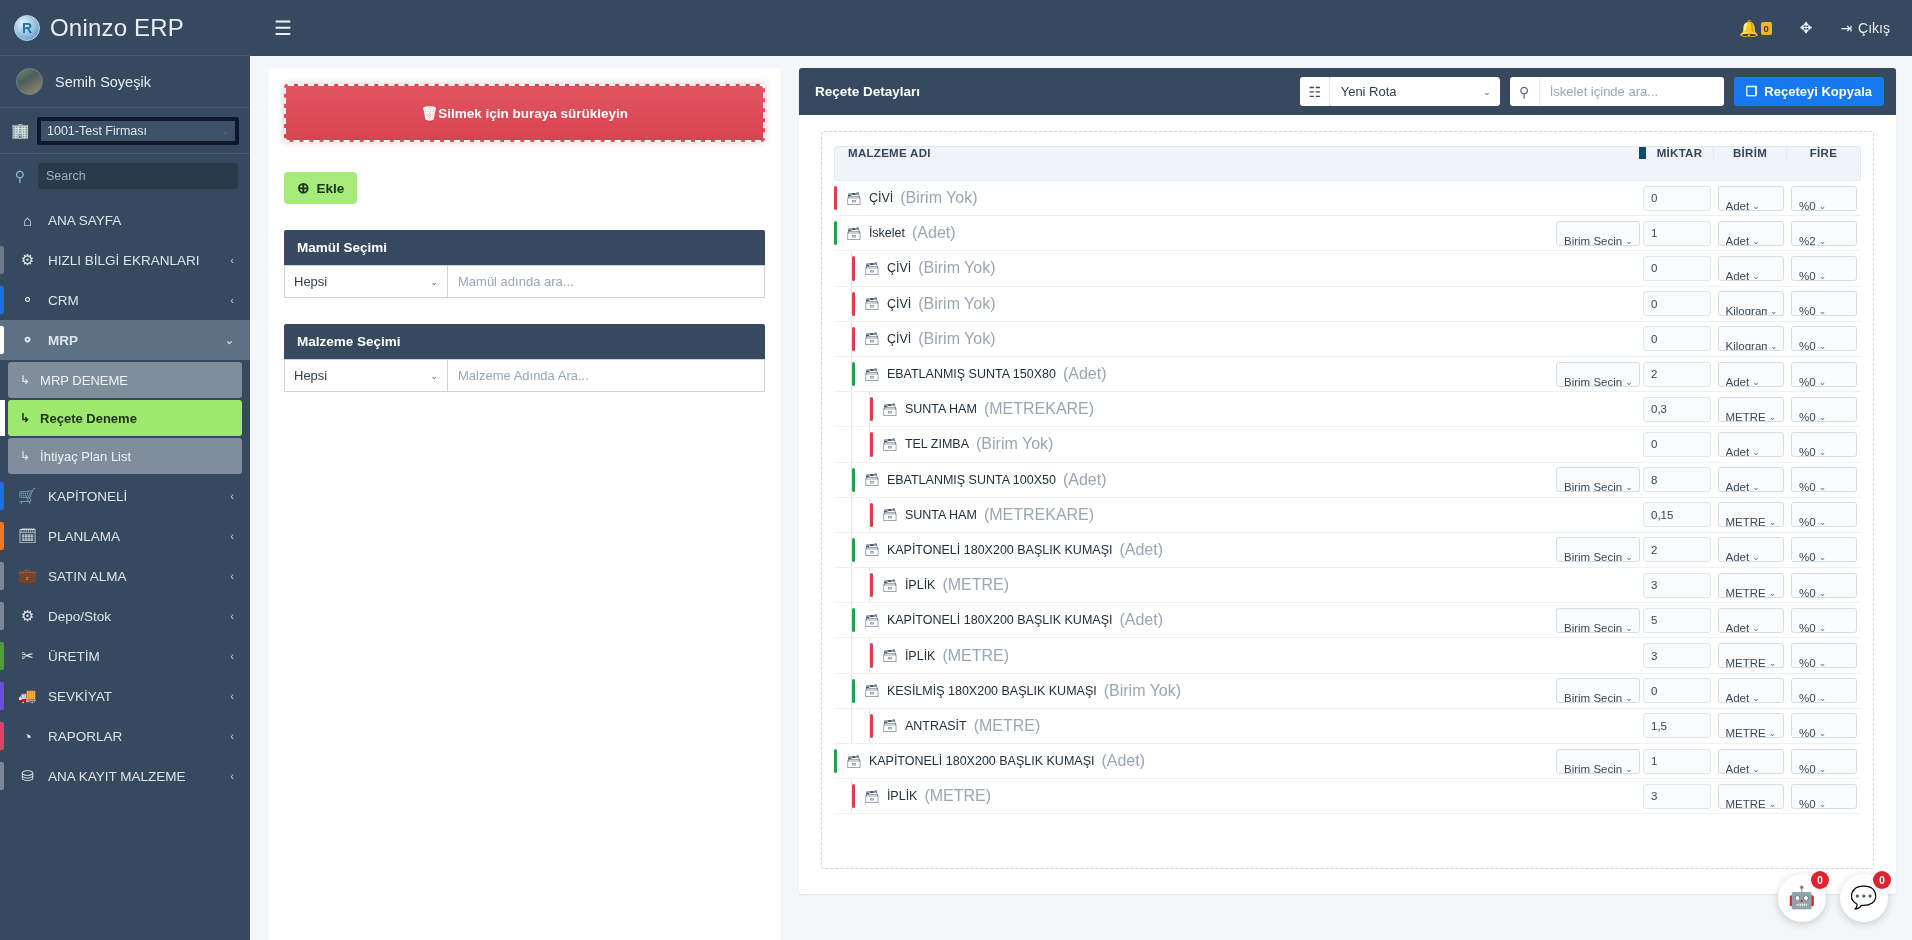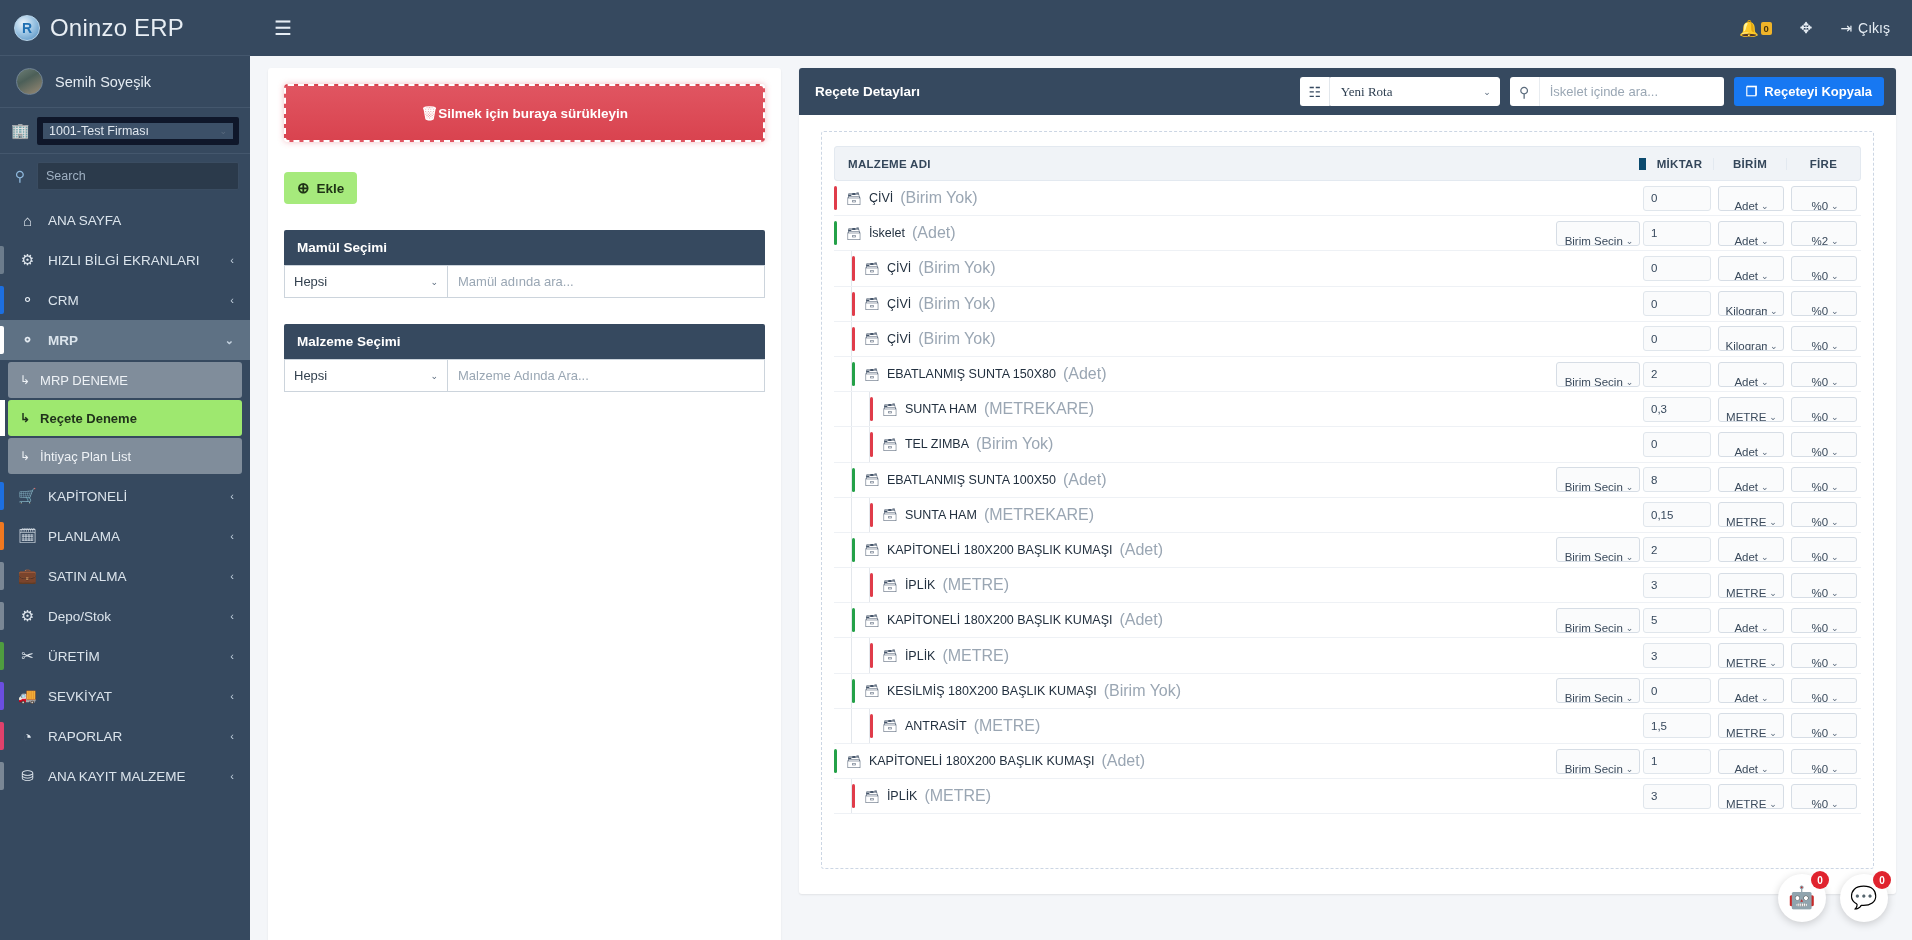--- a/index.html
+++ b/index.html
@@ -39,21 +39,21 @@
     border:1px solid #708394;
   }
   .username { font-size:14.5px; color:#e4ebf2; }
 
   .company {
     height:46px; display:flex; align-items:center; gap:8px; padding:0 11px;
     border-bottom:1px solid #44576d;
   }
   .company-ico { color:#7fb2dd; font-size:15px; width:18px; text-align:center;}
   .company-sel {
-    flex:1; height:28px; background:#3c5068; border:6px solid #0f172a; color:#dfe6ee;
+    flex:1; height:28px; background:#3c5068; border:4px solid #0f172a; color:#dfe6ee;
     font-size:12.5px; border-radius:2px; padding:0 6px;
     display:flex;align-items:center;justify-content:space-between;
     font-family:"Liberation Sans", sans-serif;
     gap:13px;
   }
   .searchrow {
     height:44px; display:flex; align-items:center; gap:8px; padding:0 11px;
   }
   .search-ico { color:#8fb9dd; font-size:14px; width:18px; text-align:center; }
   .search-inp {
@@ -152,21 +152,21 @@
   .rota-wrap { display:flex; height:29px; }
   .rota-ico {
     width:30px; background:#fff; border:1px solid #fff; border-right:1px solid #e2e7ec;
     color:#36495f; display:flex;align-items:center;justify-content:center; font-size:14px;
     border-radius:3px 0 0 3px;
   }
   .rota-sel {
     width:170px; background:#fff; color:#2d3e50; font-size:13px;
     display:flex;align-items:center;justify-content:space-between; padding:0 8px 0 10px;
     border-radius:0 3px 3px 0; border:1px solid #fff;
-    font-family:Liberation Serif, serif;
+    font-family:Liberation Sans, sans-serif;
   }
   .src-wrap { display:flex; height:29px; }
   .src-ico {
     width:30px;background:#fff;color:#5b6b7c;display:flex;align-items:center;justify-content:center;
     font-size:14px;border-radius:3px 0 0 3px;border-right:1px solid #e8ecf0;
   }
   .src-inp {
     width:184px;background:#fff;color:#9aa7b4;font-size:13px;display:flex;align-items:center;
     padding:0 10px;border-radius:0 3px 3px 0;
   }
@@ -175,21 +175,21 @@
     font-size:13px;font-weight:bold;padding:0 12px;display:flex;align-items:center;gap:7px;
     font-family:"Liberation Sans", sans-serif;
   }
 
   .rc-body { flex:1; padding:16px 22px 0 22px; overflow:hidden; }
   .tree-box {
     border:1px dashed #ccd6e4; border-radius:3px; height:738px; padding:14px 12px 0 12px;
     background:#fff;
   }
   .thead {
-    display:flex; align-items:center; background:#f0f3f7; border:1px solid #e3e9f0;
+    display:flex; align-items:flex-start; background:#f0f3f7; border:1px solid #e3e9f0;
     border-radius:3px; height:35px; font-size:11.5px; font-weight:bold; color:#34465a;
     letter-spacing:.3px;
   }
   .thead .c-name { flex:1; display:flex;align-items:center; padding-left:13px; }
   .thead .c-unitsel { width:86px; }
   .thead .c-qty { width:74px; display:flex;align-items:center;justify-content:center; border-left:7px solid #0c4a6e;}
   .thead .c-unit { width:73px; display:flex;align-items:center;justify-content:center; border-left:1px solid #e3e9f0;}
   .thead .c-fire { width:74px; display:flex;align-items:center;justify-content:center; border-left:1px solid #e3e9f0;}
 
   .row {
@@ -211,21 +211,21 @@
 
   .ctrls { display:flex; align-items:center; gap:0; }
   .cell-unitsel { width:86px; display:flex; justify-content:flex-end; }
   .cell-qty { width:74px; display:flex; justify-content:center; }
   .cell-unit { width:73px; display:flex; justify-content:center; }
   .cell-fire { width:74px; display:flex; justify-content:center; }
 
   .mini-sel {
     height:25px; border:1px solid #d6dde5; border-radius:3px; background:#fafbfc;
     font-size:11.5px; color:#3a4a5c; display:flex; align-items:center;
-    justify-content:center; padding:15px 5px 0 7px; gap:3px;
+    justify-content:flex-start; padding:15px 5px 0 7px; gap:3px;
     font-family:"Liberation Sans", sans-serif; overflow:hidden;
   }
   .sel-birim { width:84px; }
   .sel-unit { width:66px; }
   .sel-fire { width:66px; }
   .qty-inp {
     width:68px;height:25px;border:1px solid #e0e6ec;border-radius:3px;background:#fafbfc;
     font-size:11.5px;color:#36485c;padding:0 7px;display:flex;align-items:center;
   }
   .cv { font-size:9px; color:#596a7d; }

